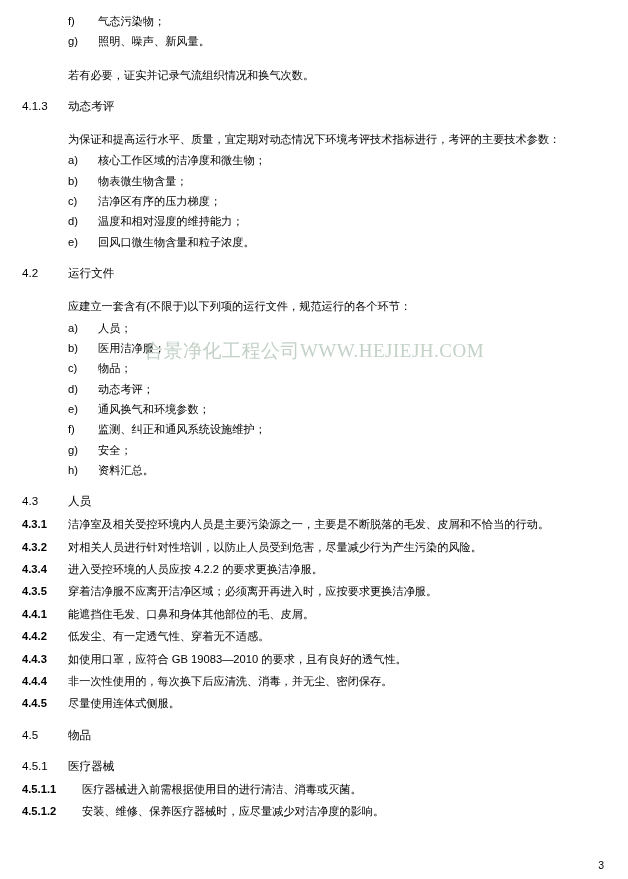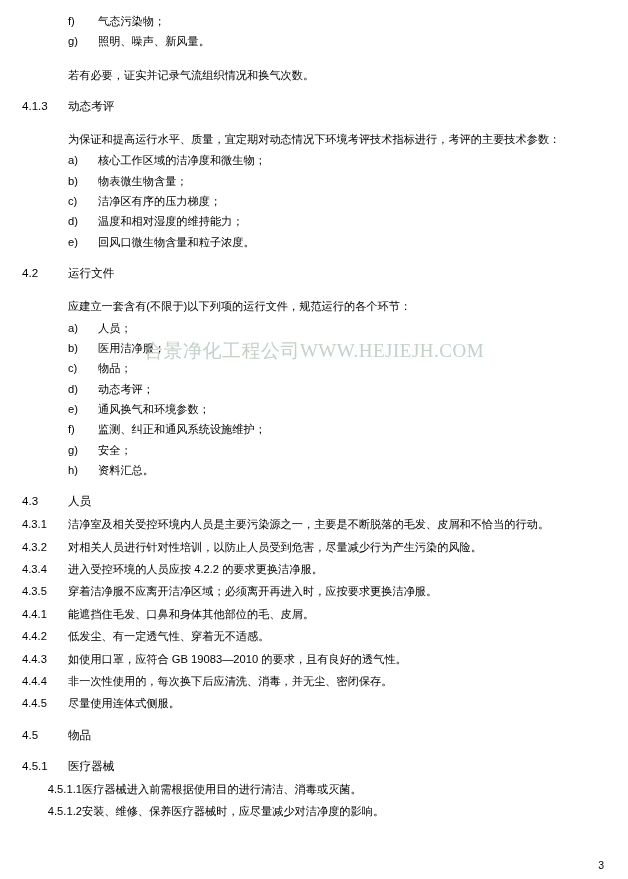--- a/index.html
+++ b/index.html
@@ -64,26 +64,27 @@
   }
   
   .n-row {
     display: flex;
     align-items: baseline;
     margin: 5px 0;
   }
   .n-row .num {
     width: 46px;
     flex: 0 0 46px;
+    font-weight: bold;
   }
   .n-row .txt {
     flex: 1 1 auto;
     text-align: justify;
   }
-  .n-row.deep .num { width: 60px; flex: 0 0 60px; text-align: right; }
+  .n-row.deep .num { width: 60px; flex: 0 0 60px; }
   
   .l-row {
     display: flex;
     align-items: baseline;
     margin: 3px 0;
   }
   .l-row .mk {
     width: 30px;
     flex: 0 0 30px;
     padding-left: 46px;

